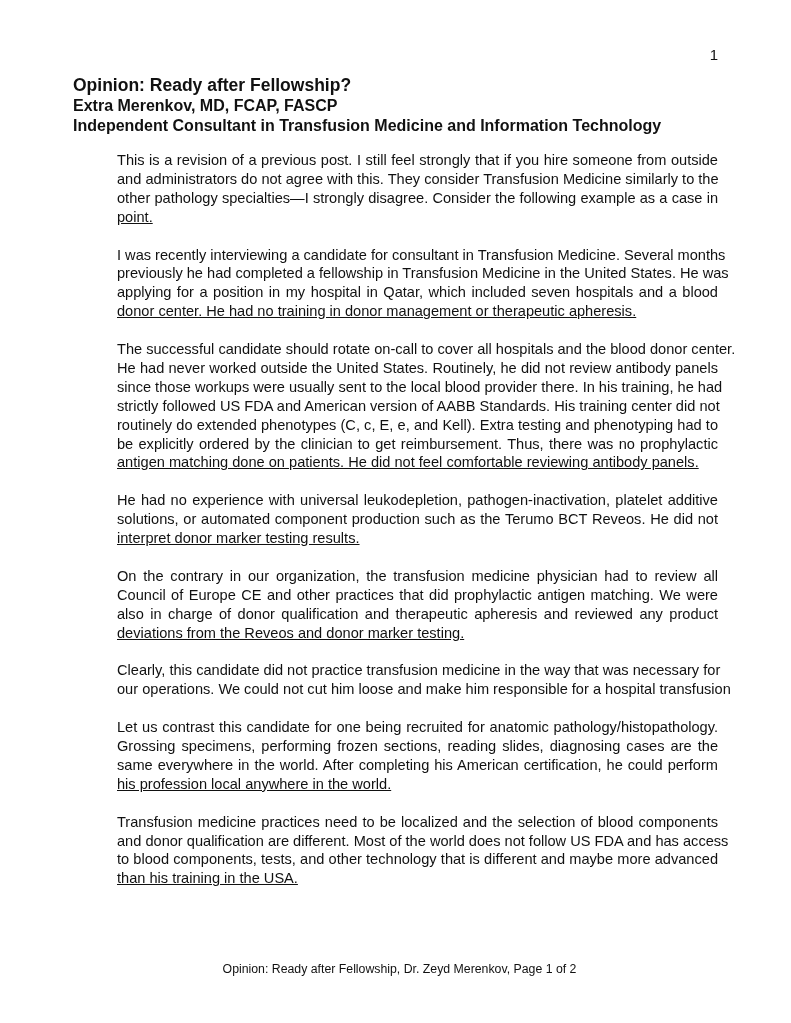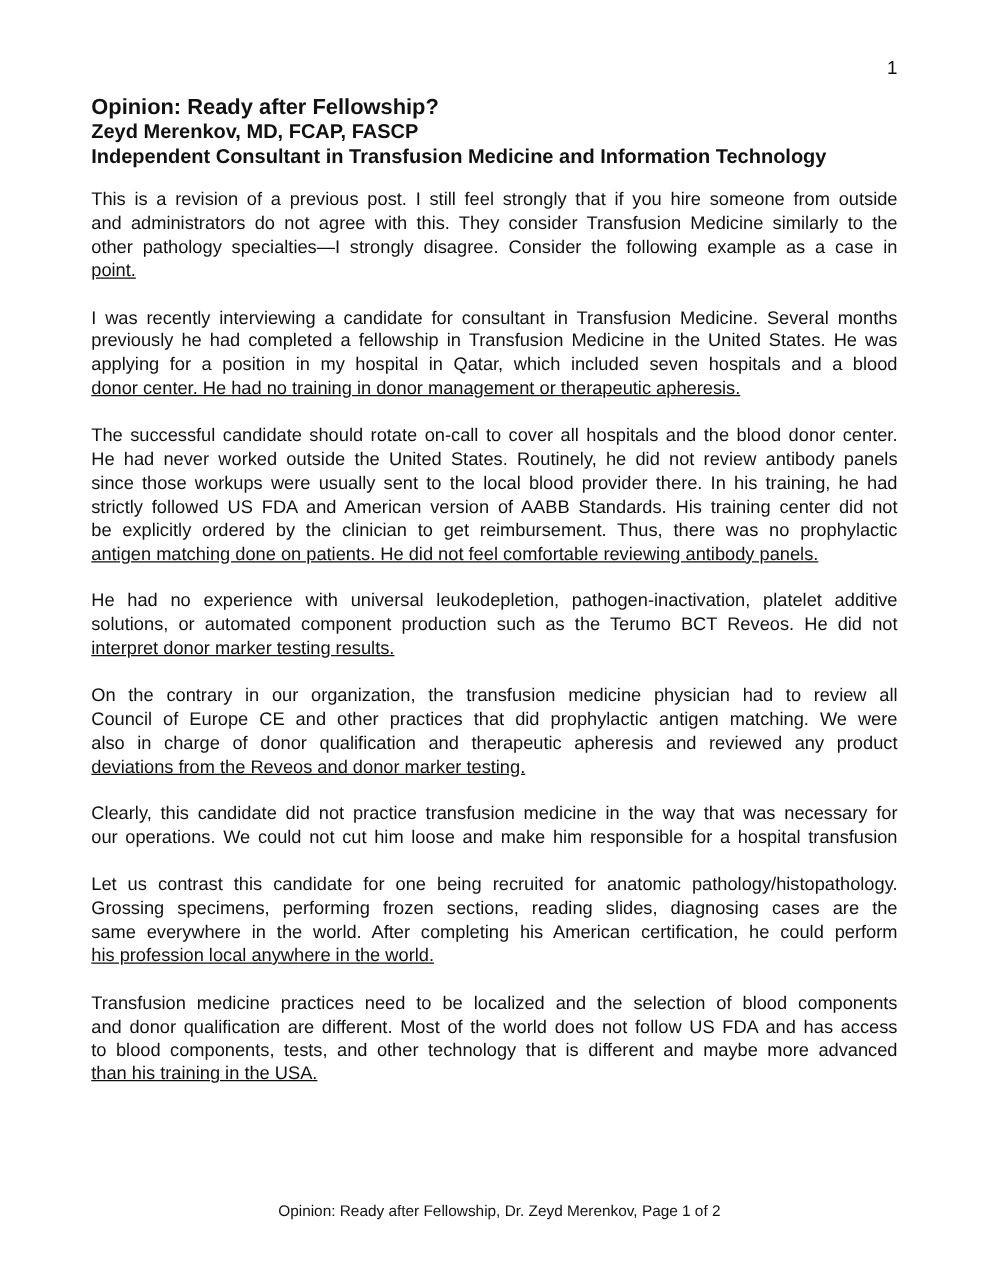--- a/index.html
+++ b/index.html
@@ -51,20 +51,21 @@
       line-height: 18.9px;
     }
     .para {
       margin: 0 0 18.9px 0;
     }
     .para .ln {
       display: block;
       white-space: nowrap;
       text-align: justify;
       text-align-last: justify;
+      margin-left: 44px;
     }
     .para .ln.last {
       text-align-last: left;
       text-decoration: underline;
     }
     .footer {
       position: absolute;
       top: 962px;
       left: 4px;
       width: 791px;
@@ -73,21 +74,21 @@
       line-height: 15px;
     }
   </style>
 </head>
 <body>
 
 <div class="page-number">1</div>
 
 <div class="header">
   <p class="line title">Opinion:  Ready after Fellowship?</p>
-  <p class="line author">Zeyd Merenkov, MD, FCAP, FASCP</p>
+  <p class="line author">Extra Merenkov, MD, FCAP, FASCP</p>
   <p class="line affiliation">Independent Consultant in Transfusion Medicine and Information Technology</p>
 </div>
 
 <div class="body">
   <div class="para">
     <span class="ln">This is a revision of a previous post.  I still feel strongly that if you hire someone from outside</span>
     <span class="ln">and administrators do not agree with this.  They consider Transfusion Medicine similarly to the</span>
     <span class="ln">other pathology specialties—I strongly disagree.  Consider the following example as a case in</span>
     <span class="ln last">point.</span>
   </div>
@@ -95,20 +96,21 @@
     <span class="ln">I was recently interviewing a candidate for consultant in Transfusion Medicine.  Several months</span>
     <span class="ln">previously he had completed a fellowship in Transfusion Medicine in the United States.  He was</span>
     <span class="ln">applying for a position in my hospital in Qatar, which included seven hospitals and a blood</span>
     <span class="ln last">donor center.  He had no training in donor management or therapeutic apheresis.</span>
   </div>
   <div class="para">
     <span class="ln">The successful candidate should rotate on-call to cover all hospitals and the blood donor center.</span>
     <span class="ln">He had never worked outside the United States.  Routinely, he did not review antibody panels</span>
     <span class="ln">since those workups were usually sent to the local blood provider there.  In his training, he had</span>
     <span class="ln">strictly followed US FDA and American version of AABB Standards.  His training center did not</span>
+    <span class="ln">routinely do extended phenotypes (C, c, E, e, and Kell).  Extra testing and phenotyping had to</span>
     <span class="ln">be explicitly ordered by the clinician to get reimbursement.  Thus, there was no prophylactic</span>
     <span class="ln last">antigen matching done on patients.  He did not feel comfortable reviewing antibody panels.</span>
   </div>
   <div class="para">
     <span class="ln">He had no experience with universal leukodepletion, pathogen-inactivation, platelet additive</span>
     <span class="ln">solutions, or automated component production such as the Terumo BCT Reveos.  He did not</span>
     <span class="ln last">interpret donor marker testing results.</span>
   </div>
   <div class="para">
     <span class="ln">On the contrary in our organization, the transfusion medicine physician had to review all</span>

